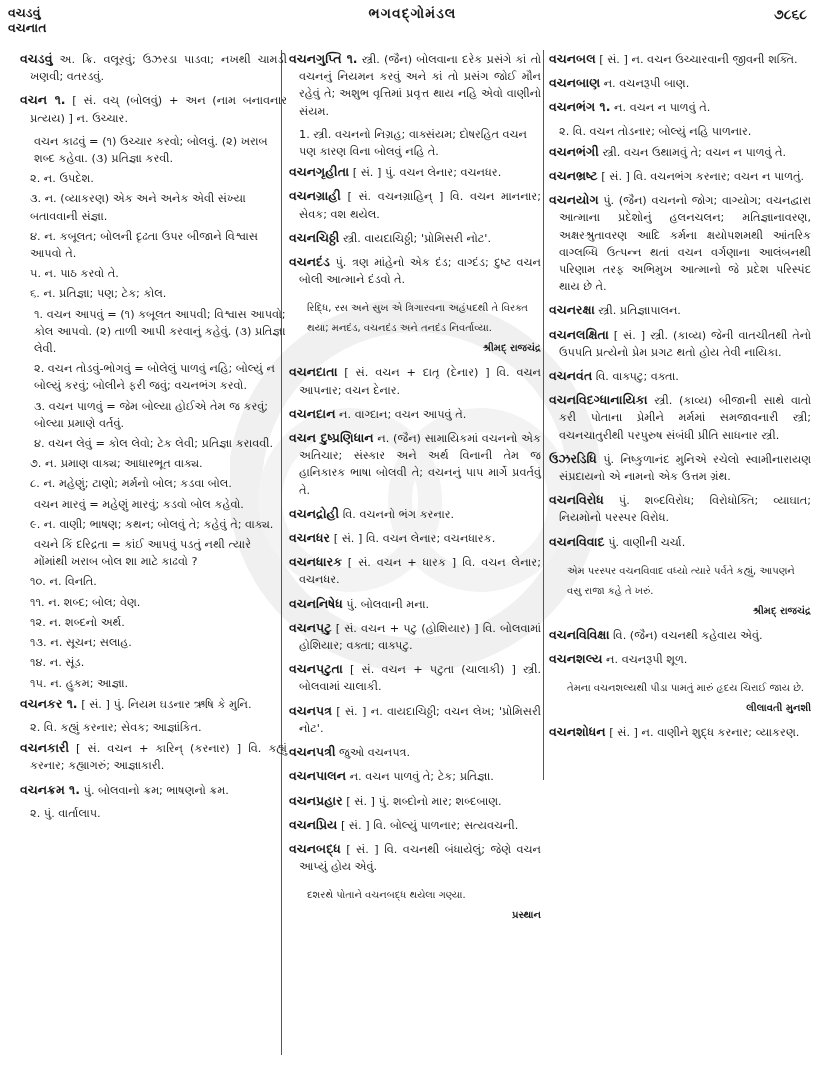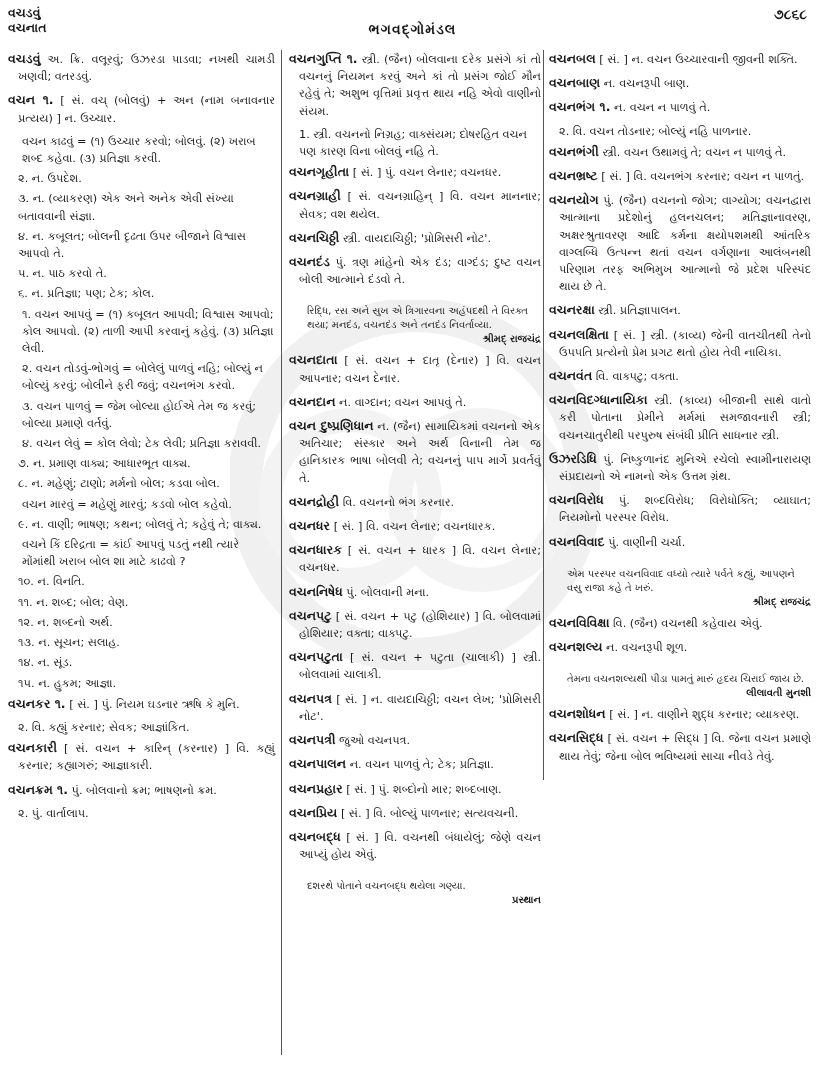--- a/index.html
+++ b/index.html
@@ -5,35 +5,35 @@
   html, body { margin:0; padding:0; background:#ffffff; }
   body {
     width:825px; height:1072px; overflow:hidden; position:relative;
     font-family:"DejaVu Sans", sans-serif; color:#1a1a1a;
   }
   .watermark {
     position:absolute; left:230px; top:300px; width:370px; height:370px;
     pointer-events:none;
   }
   .running-head { position:absolute; left:8px; top:5px; font-size:12.5px; font-weight:bold; line-height:15px; }
-  .page-title { position:absolute; left:0; right:0; top:5px; text-align:center; font-size:14px; font-weight:bold; letter-spacing:1px;margin-top:16px; }
+  .page-title { position:absolute; left:0; right:0; top:5px; text-align:center; font-size:14px; font-weight:bold; letter-spacing:1px; }
   .page-number { position:absolute; right:18px; top:6px; font-size:14px; font-weight:bold; }
   .columns { position:absolute; top:50px; left:0; width:825px; height:1010px; }
   .col { position:absolute; top:0; font-size:11.3px; line-height:17.2px; }
-  .col1 { left:8px; width:267px; }
+  .col1 { left:20px; width:267px; }
   .col2 { left:289px; width:252px; }
   .col3 { left:549px; width:262px; }
   .rule { position:absolute; top:50px; width:1px; background:#555; }
   .rule1 { left:281px; height:1005px; }
   .rule2 { left:543px; height:730px; }
   .entry { margin:0 0 6px 0; padding-left:10px; text-indent:-10px; text-align:justify; }
   .hw { font-weight:bold; font-size:12.5px; }
   .sense { padding-left:10px; text-indent:0; margin:0 0 3px 0; }
   .idiom { padding-left:14px; margin:0 0 3px 0; }
-  .quote { font-size:10px; line-height:14px; padding-left:18px; margin:16px 0 5px 0; }
+  .quote { font-size:10px; line-height:20px; padding-left:18px; margin:10px 0 5px 0; }
   .quote .src { display:block; text-align:right; font-weight:bold; }
 </style>
 </head>
 <body>
 
 <svg class="watermark" viewBox="0 0 370 370">
   <circle cx="185" cy="185" r="170" fill="none" stroke="#f0f0f0" stroke-width="34"></circle>
   <circle cx="120" cy="200" r="80" fill="none" stroke="#f3f3f3" stroke-width="24"></circle>
   <circle cx="250" cy="200" r="80" fill="none" stroke="#f3f3f3" stroke-width="24"></circle>
 </svg>
@@ -117,15 +117,14 @@
       <div class="entry"><span class="hw">વચનવંત</span> <span>વિ. વાક્પટુ; વક્તા.</span></div>
       <div class="entry"><span class="hw">વચનવિદગ્ધાનાયિકા</span> <span>સ્ત્રી. (કાવ્ય) બીજાની સાથે વાતો કરી પોતાના પ્રેમીને મર્મમાં સમજાવનારી સ્ત્રી; વચનચાતુરીથી પરપુરુષ સંબંધી પ્રીતિ સાધનાર સ્ત્રી.</span></div>
       <div class="entry"><span class="hw">ઉઝરડિધિ</span> <span>પું. નિષ્કુળાનંદ મુનિએ રચેલો સ્વામીનારાયણ સંપ્રદાયનો એ નામનો એક ઉત્તમ ગ્રંથ.</span></div>
       <div class="entry"><span class="hw">વચનવિરોધ</span> <span>પું. શબ્દવિરોધ; વિરોધોક્તિ; વ્યાઘાત; નિયમોનો પરસ્પર વિરોધ.</span></div>
       <div class="entry"><span class="hw">વચનવિવાદ</span> <span>પું. વાણીની ચર્ચા.</span></div>
       <div class="quote"><span>એમ પરસ્પર વચનવિવાદ વધ્યો ત્યારે પર્વતે કહ્યું, આપણને વસુ રાજા કહે તે ખરું.</span><span class="src">શ્રીમદ્ રાજચંદ્ર</span></div>
       <div class="entry"><span class="hw">વચનવિવિક્ષા</span> <span>વિ. (જૈન) વચનથી કહેવાય એવું.</span></div>
       <div class="entry"><span class="hw">વચનશલ્ય</span> <span>ન. વચનરૂપી શૂળ.</span></div>
       <div class="quote"><span>તેમના વચનશલ્યથી પીડા પામતું મારું હૃદય ચિરાઈ જાય છે.</span><span class="src">લીલાવતી મુનશી</span></div>
       <div class="entry"><span class="hw">વચનશોધન</span> <span>[ સં. ] ન. વાણીને શુદ્ધ કરનાર; વ્યાકરણ.</span></div>
-      <div class="entry"><span class="hw">વચનસિદ્ધ</span> <span>[ સં. વચન + સિદ્ધ ] વિ. જેના વચન પ્રમાણે થાય તેવું; જેના બોલ ભવિષ્યમાં સાચા નીવડે તેવું.</span></div>
     </div>
 </div>
 
 </body></html>

